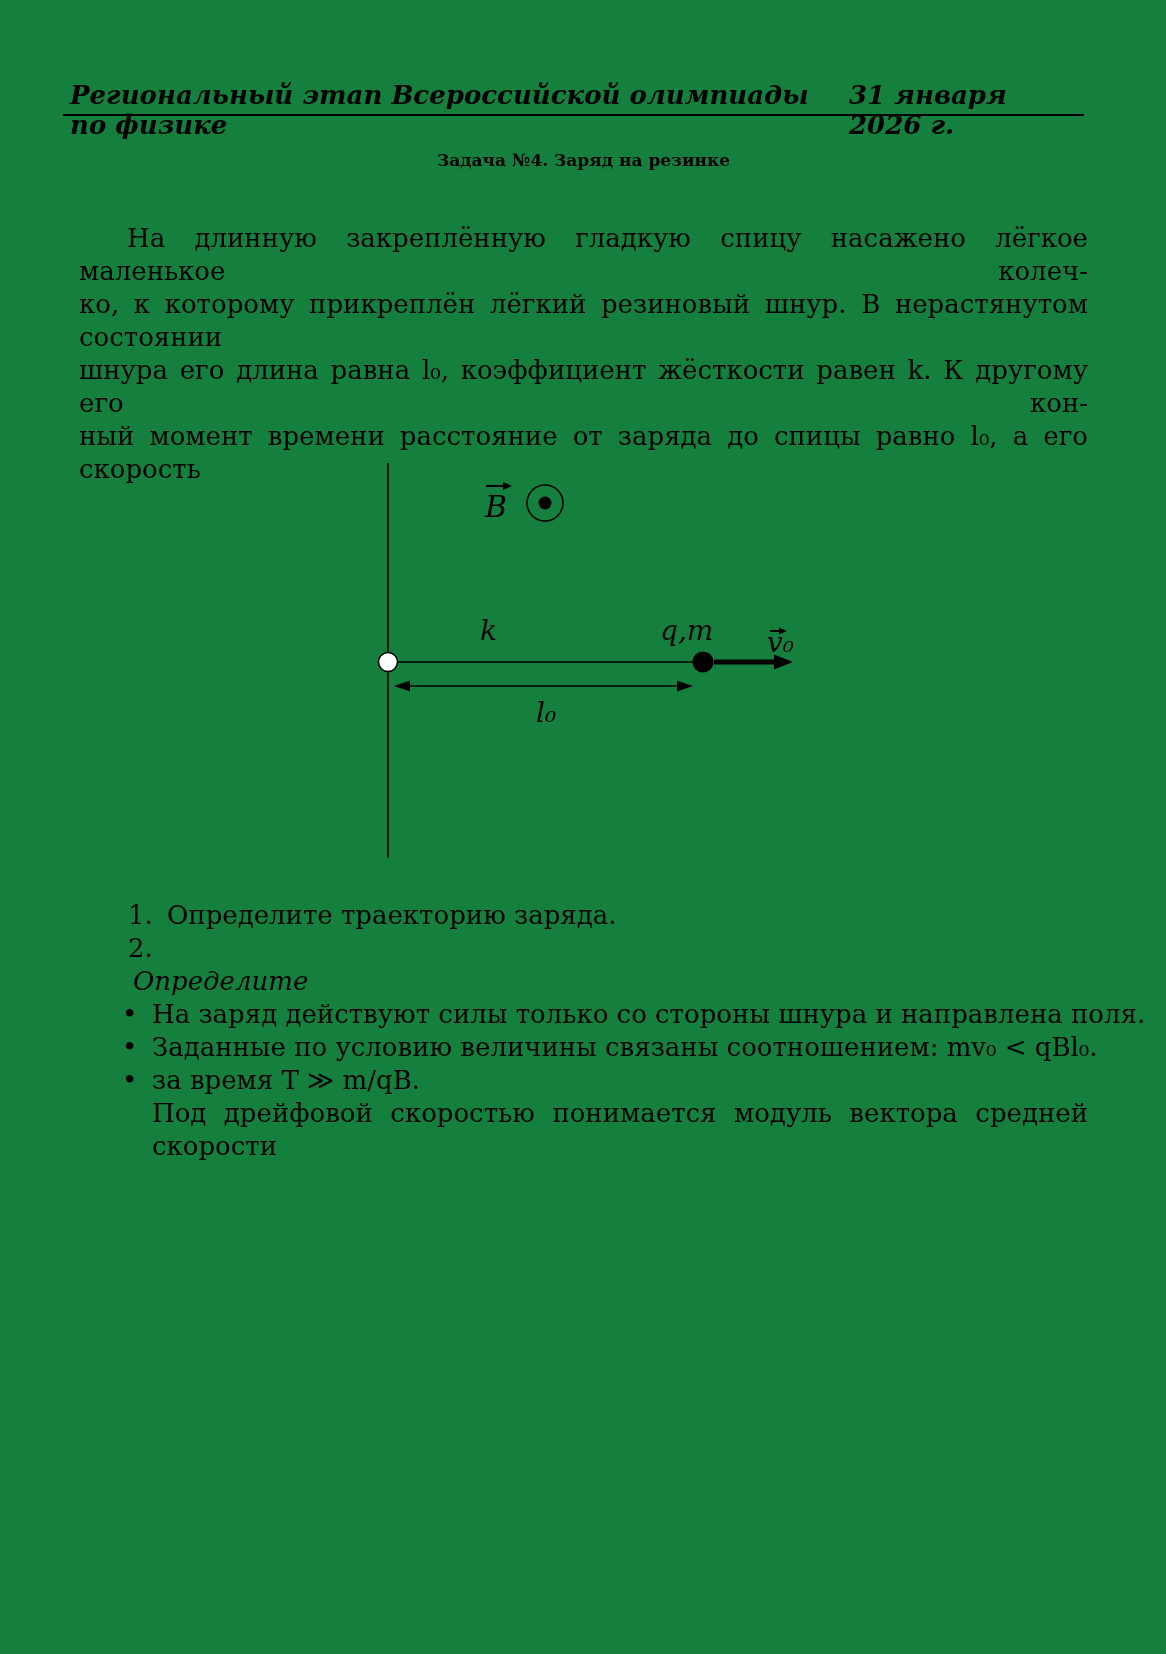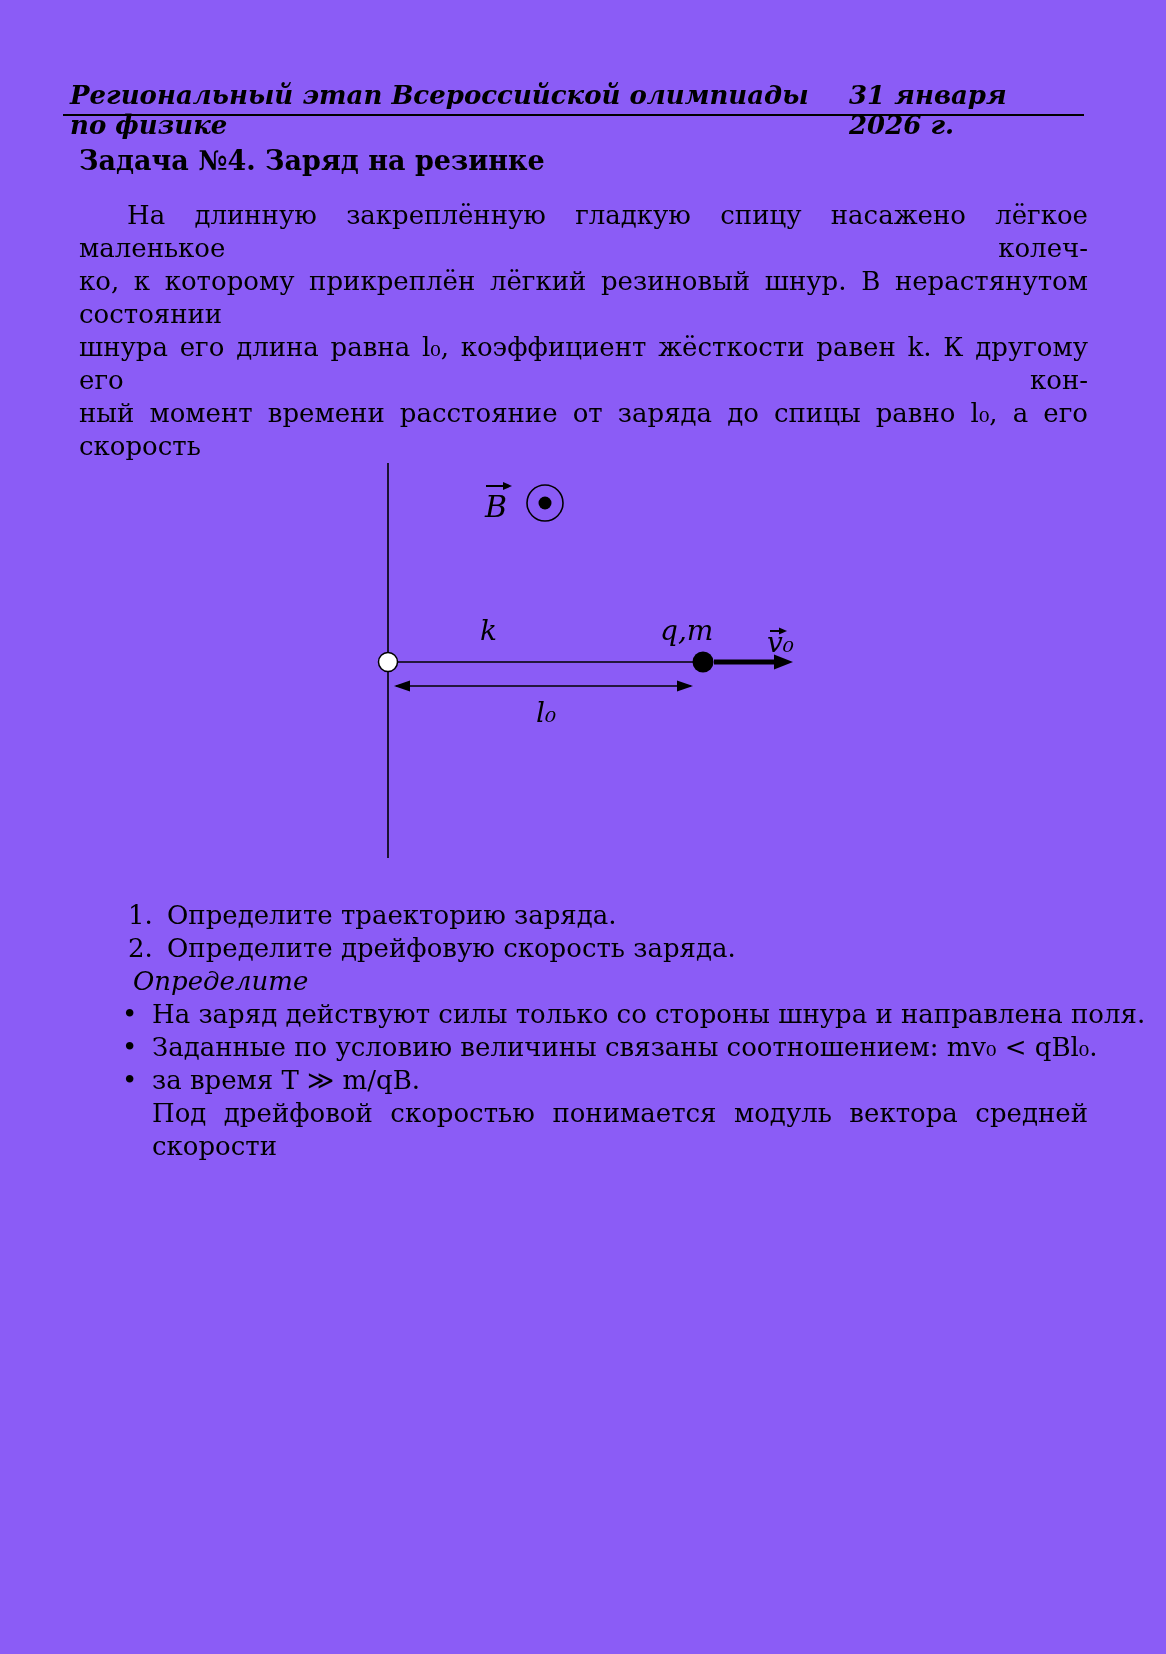--- a/index.html
+++ b/index.html
@@ -1,43 +1,43 @@
 <!DOCTYPE html>
 <html><head>
 <meta charset="utf-8">
 <style>
   html,body{margin:0;padding:0;background:#e8e8e8;}
   .page{
     position:relative;
     width:1166px;height:1654px;
-    background:#8b5cf6;
+    background:#15803d;
     font-family:"DejaVu Serif","Liberation Serif",serif;
     color:#000;
     margin:0 auto;
     overflow:hidden;
   }
   .header-row{
     position:absolute;left:70px;top:80px;width:1013px;
     display:flex;justify-content:space-between;align-items:baseline;
     font-style:italic;font-weight:bold;font-size:26px;line-height:30px;
   }
   .header-rule{
     position:absolute;left:63px;top:114px;width:1021px;height:2px;background:#000;
   }
   .doc-title{
     position:absolute;left:79px;top:144px;width:1009px;
-    text-align:left;font-weight:bold;font-size:27px;line-height:33px;
+    text-align:center;font-weight:bold;font-size:17px;line-height:33px;
   }
   .para{
     position:absolute;left:79px;top:199px;width:1009px;
     font-size:26px;line-height:33px;
   }
   .line{white-space:nowrap;}
   .jus{text-align:justify;text-align-last:justify;white-space:normal;}
-  .indent{text-indent:48px;}
+  .indent{text-indent:48px;margin-top:23px;}
   .figure-wrap{position:absolute;left:330px;top:440px;width:520px;height:430px;}
   .fig-label{font-style:italic;}
   .qa-block{
     position:absolute;left:79px;top:899px;width:1009px;
     font-size:26px;line-height:33px;
   }
   .q-row{padding-left:49px;display:flex;}
   .q-num{display:inline-block;width:39px;flex:0 0 39px;}
   .notes-title{padding-left:54px;font-style:italic;}
   .note-row{display:flex;align-items:flex-start;}
@@ -98,21 +98,20 @@
     </svg>
   </div>
 
   <div class="qa-block">
     <div class="q-row">
       <span class="q-num">1.</span>
       <span>Определите траекторию заряда.</span>
     </div>
     <div class="q-row">
       <span class="q-num">2.</span>
-      <span>Определите дрейфовую скорость заряда.</span>
     </div>
 
     <div class="notes-title">Определите</div>
 
     <div class="note-row">
       <span class="note-bullet">•</span>
       <div class="note-content">
         <div class="line">На заряд действуют силы только со стороны шнура и направлена поля.</div>
       </div>
     </div>

